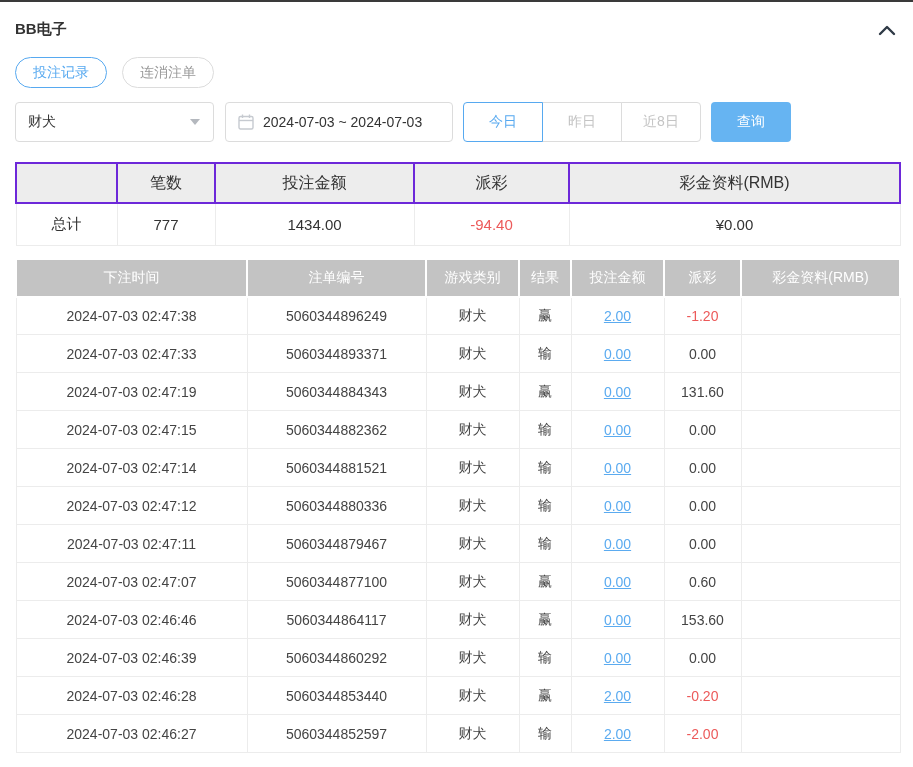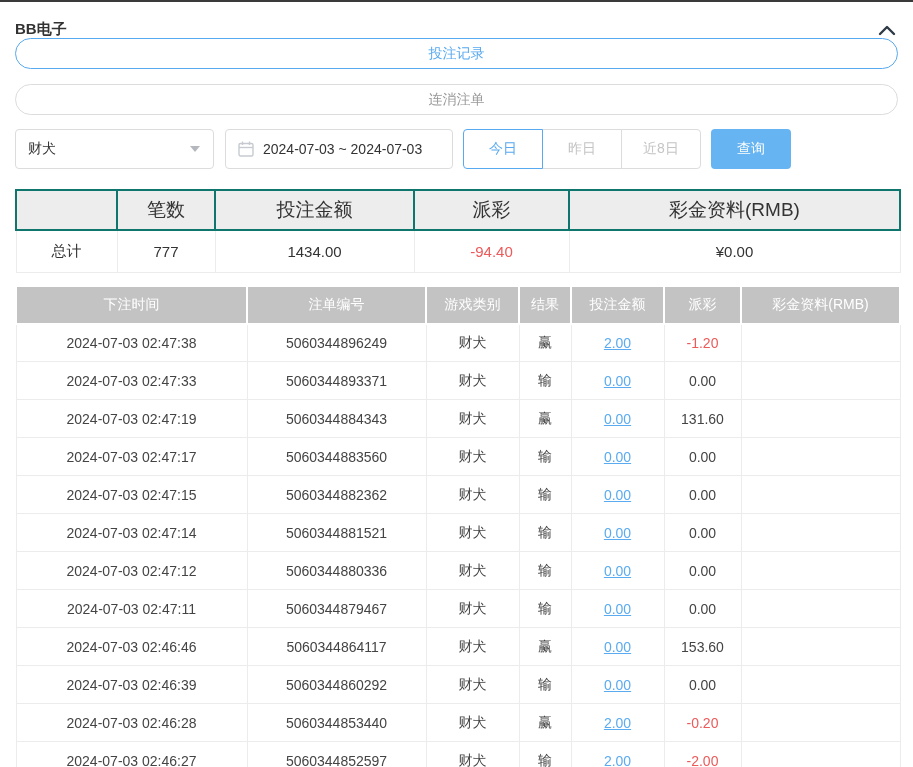--- a/index.html
+++ b/index.html
@@ -13,21 +13,21 @@
 
   
   .panel-header {
     display: flex; justify-content: space-between; align-items: center;
     padding-top: 19px; height: 36px;
   }
   .panel-title { font-size: 15px; font-weight: bold; color: #333; }
   .collapse-btn { cursor: pointer; width: 22px; height: 22px; display: flex; align-items: center; justify-content: center; }
 
   
-  .tabs { display: flex; gap: 15px; flex-direction: column; }
+  .tabs { margin-top: 19px; display: flex; gap: 15px; }
   .tab {
     height: 31px; padding: 0 17px; font-size: 14px; line-height: 29px;
     background: #fff; border: 1px solid #dcdcdc; border-radius: 16px;
     color: #999; cursor: pointer;
   }
   .tab.active { border-color: #57a9f0; color: #57a9f0; }
 
   
   .filters { margin-top: 14px; display: flex; align-items: center; }
   .select {
@@ -53,22 +53,22 @@
     background: #66b4f2; color: #fff; font-size: 14px; cursor: pointer;
   }
 
   
   table { border-collapse: collapse; table-layout: fixed; width: 884px; font-size: 14px; }
   td, th { text-align: center; overflow: hidden; white-space: nowrap; }
 
   
   .summary { margin-top: 20px; }
   .summary th {
-    background: #ededed; height: 40px; font-weight: normal; color: #333; font-size: 19px;
-    border: 2px solid #0f766e;
+    background: #ededed; height: 40px; font-weight: normal; color: #333; font-size: 16px;
+    border: 2px solid #6d28d9;
   }
   .summary td {
     height: 42px; background: #fff; color: #333; font-size: 15px;
     border: 1px solid #ececec;
   }
   .summary td.neg { color: #ec5a5a; }
 
   
   .records { margin-top: 12px; }
   .records th {
@@ -201,29 +201,20 @@
         <tr>
           <td>2024-07-03 02:47:19</td>
           <td>5060344884343</td>
           <td>财犬</td>
           <td>赢</td>
           <td><a class="bet-link">0.00</a></td>
           <td>131.60</td>
           <td></td>
         </tr>
         <tr>
-          <td>2024-07-03 02:47:17</td>
-          <td>5060344883560</td>
-          <td>财犬</td>
-          <td>输</td>
-          <td><a class="bet-link">0.00</a></td>
-          <td>0.00</td>
-          <td></td>
-        </tr>
-        <tr>
           <td>2024-07-03 02:47:15</td>
           <td>5060344882362</td>
           <td>财犬</td>
           <td>输</td>
           <td><a class="bet-link">0.00</a></td>
           <td>0.00</td>
           <td></td>
         </tr>
         <tr>
           <td>2024-07-03 02:47:14</td>
@@ -246,20 +237,29 @@
         <tr>
           <td>2024-07-03 02:47:11</td>
           <td>5060344879467</td>
           <td>财犬</td>
           <td>输</td>
           <td><a class="bet-link">0.00</a></td>
           <td>0.00</td>
           <td></td>
         </tr>
         <tr>
+          <td>2024-07-03 02:47:07</td>
+          <td>5060344877100</td>
+          <td>财犬</td>
+          <td>赢</td>
+          <td><a class="bet-link">0.00</a></td>
+          <td>0.60</td>
+          <td></td>
+        </tr>
+        <tr>
           <td>2024-07-03 02:46:46</td>
           <td>5060344864117</td>
           <td>财犬</td>
           <td>赢</td>
           <td><a class="bet-link">0.00</a></td>
           <td>153.60</td>
           <td></td>
         </tr>
         <tr>
           <td>2024-07-03 02:46:39</td>

